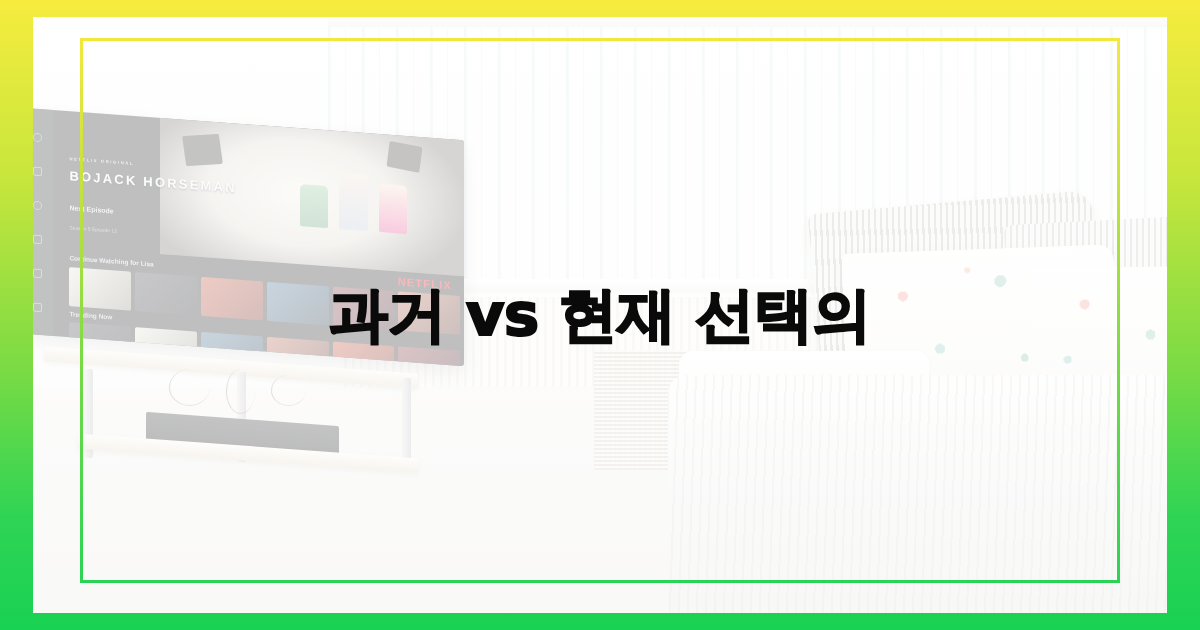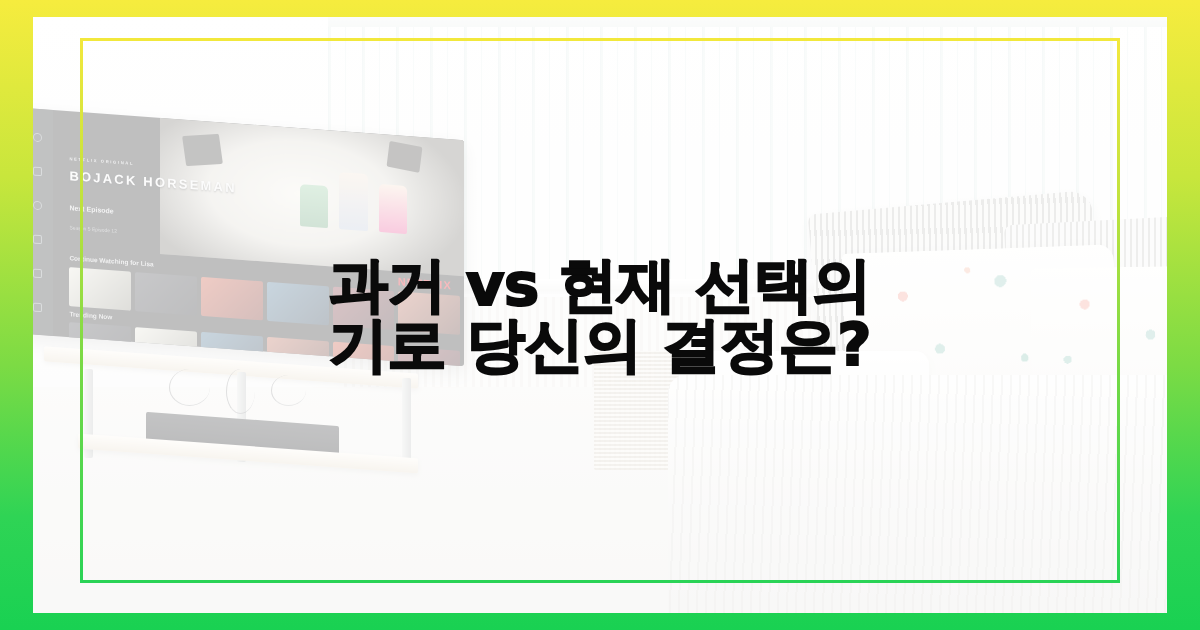--- a/index.html
+++ b/index.html
@@ -402,16 +402,15 @@
 
     </div>
 
     <div id="photo-wash"></div>
   </div>
 
   <div id="inner-border"></div>
 
   <div id="headline">
     <div class="headline-line">과거 vs 현재 선택의</div>
-    <div class="headline-line">기로 당신의 결정은?</div>
   </div>
 
 </div>
 
 </body></html>

